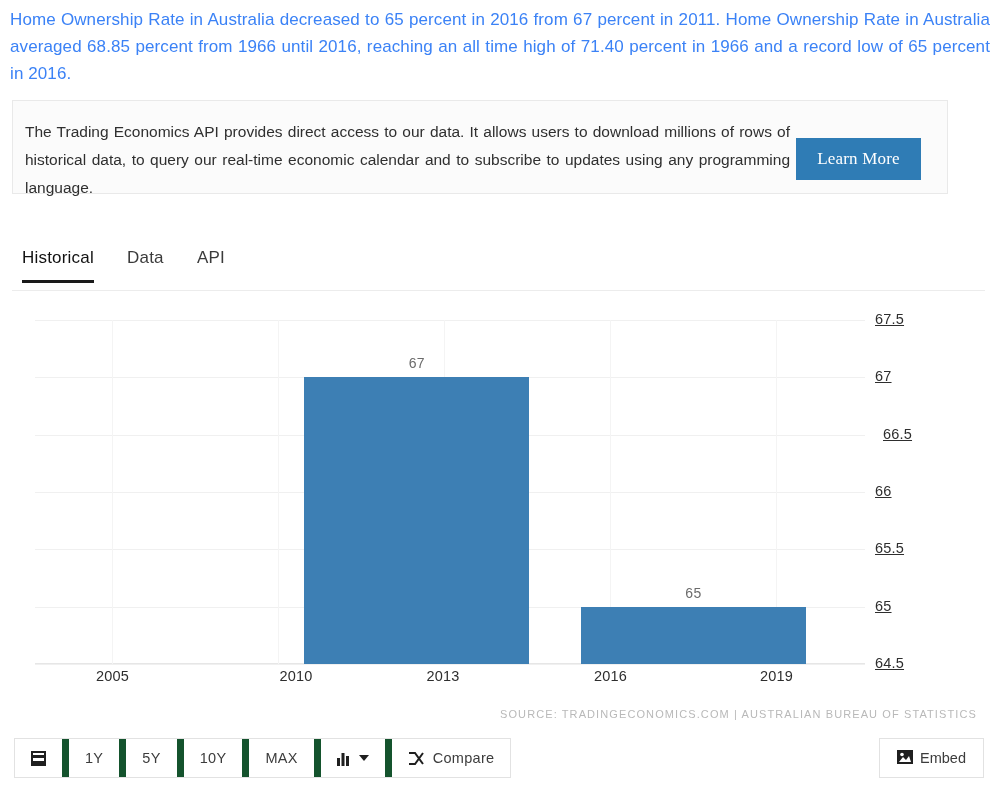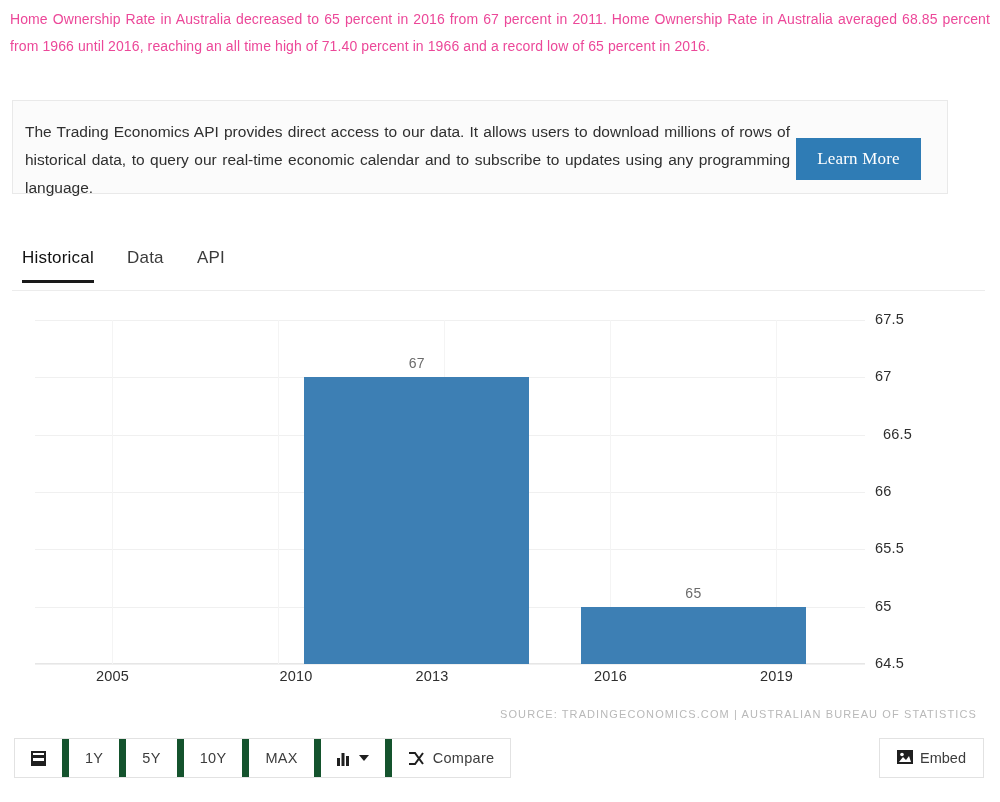--- a/index.html
+++ b/index.html
@@ -15,24 +15,24 @@
     position: relative;
     overflow: hidden;
   }
 
   
   .intro {
     position: absolute;
     left: 10px;
     top: 6px;
     width: 980px;
-    font-size: 14px;
+    font-size: 17px;
     line-height: 27px;
     text-align: justify;
-    color: #ec4899;
+    color: #3b82f6;
     letter-spacing: 0.1px;
   }
 
   
   .promo {
     position: absolute;
     left: 12px;
     top: 100px;
     width: 936px;
     height: 94px;
@@ -139,20 +139,21 @@
     color: #6b6b6b;
     text-align: center;
     letter-spacing: 0.3px;
   }
   .ytick {
     position: absolute;
     left: 875px;
     font-size: 14.5px;
     color: #2e2e2e;
     letter-spacing: 0.2px;
+    text-decoration: underline;
   }
   .xtick {
     position: absolute;
     top: 368px;
     font-size: 14.5px;
     color: #2e2e2e;
     text-align: center;
     letter-spacing: 0.2px;
   }
   .source {
@@ -262,21 +263,21 @@
       <div class="ytick" style="top: 68.3333px;">67</div>
       <div class="ytick" style="top: 125.667px; margin-left: 8px;">66.5</div>
       <div class="ytick" style="top: 183px;">66</div>
       <div class="ytick" style="top: 240.333px;">65.5</div>
       <div class="ytick" style="top: 297.667px;">65</div>
       <div class="ytick" style="top: 355px;">64.5</div>
     </div>
   <div id="xticks">
       <div class="xtick" style="left: 72.4667px; width: 80px;">2005</div>
       <div class="xtick" style="left: 256px; width: 80px;">2010</div>
-      <div class="xtick" style="left: 392px; width: 80px;">2013</div>
+      <div class="xtick" style="left: 403px; width: 80px;">2013</div>
       <div class="xtick" style="left: 570.467px; width: 80px;">2016</div>
       <div class="xtick" style="left: 736.467px; width: 80px;">2019</div>
     </div>
   <div class="source">SOURCE: TRADINGECONOMICS.COM | AUSTRALIAN BUREAU OF STATISTICS</div>
 </div>
 
 <div class="toolbar">
   <div class="tb-btn">
     <span class="glyph">
         <span class="icon-cal"></span>

